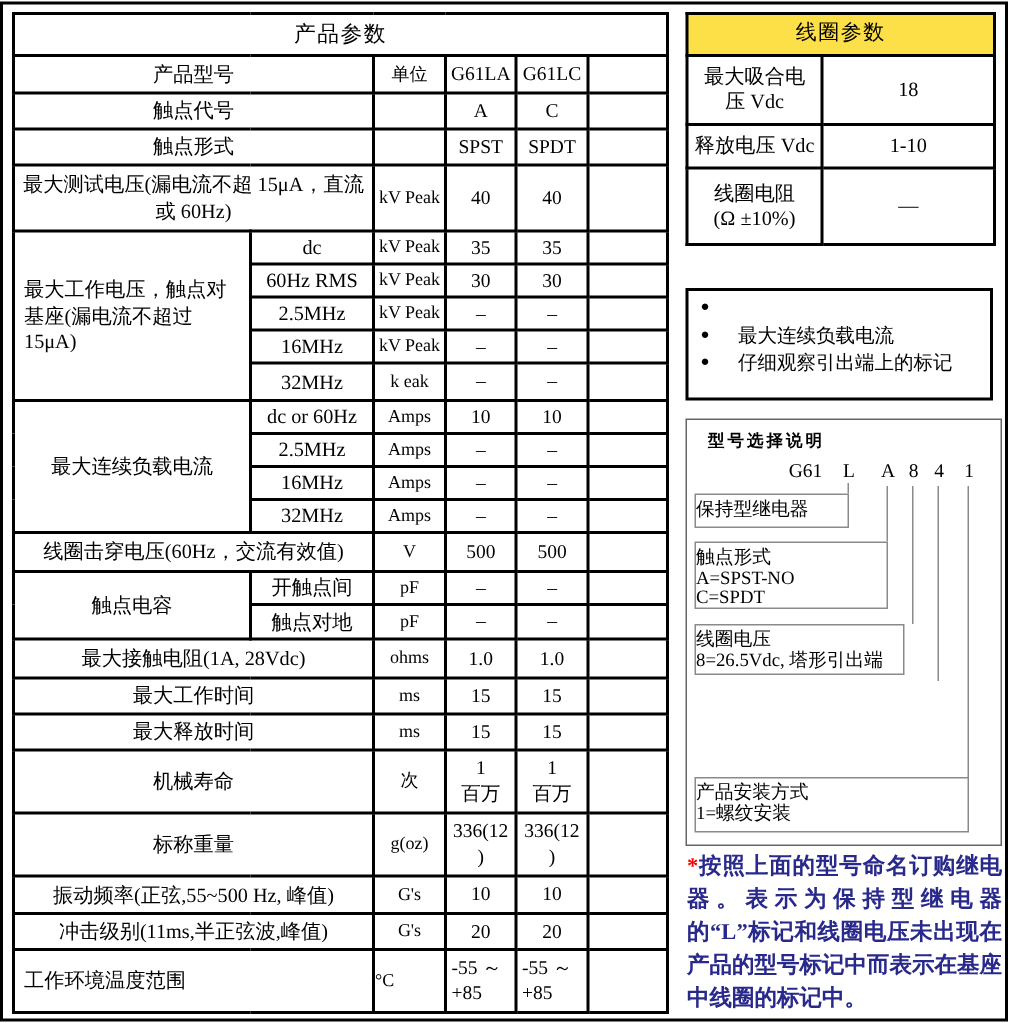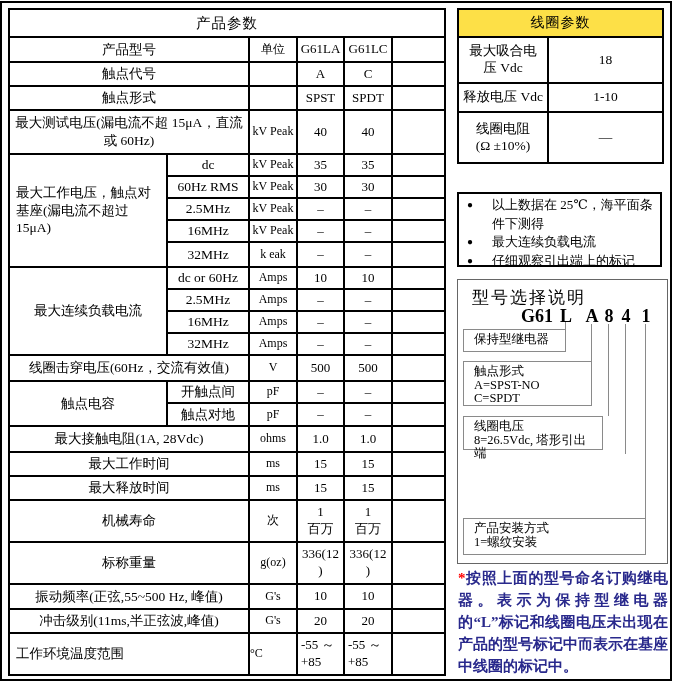--- a/index.html
+++ b/index.html
@@ -29,25 +29,25 @@
   
   .notes{position:absolute;left:457px;top:192px;width:205px;height:75px;border:2px solid #000;
          box-sizing:border-box;padding:2px 0 0 8px;}
   .note-item{display:flex;align-items:flex-start;}
   .note-bullet{width:25px;flex:0 0 25px;font-size:10px;line-height:18.5px;}
   .note-text{font-size:13px;line-height:18.5px;width:162px;}
 
   
   .model{position:absolute;left:457px;top:279px;width:211px;height:285px;border:1px solid #666;
          box-sizing:border-box;}
-  .model-title{position:absolute;left:14px;top:6px;font-size:17px;font-weight:normal;letter-spacing:2px;}
-  .code-part{position:absolute;top:26px;transform:translateX(-50%);font-size:18px;font-weight:bold;
+  .model-title{position:absolute;left:14px;top:6px;font-size:11px;font-weight:bold;letter-spacing:2px;}
+  .code-part{position:absolute;top:26px;transform:translateX(-50%);font-size:13px;font-weight:normal;
              white-space:nowrap;text-align:center;}
   .mbox{position:absolute;border:1px solid #8a8a8a;box-sizing:border-box;background:#fff;
-        font-size:12.5px;line-height:13.5px;padding:3px 10px;white-space:pre-line;text-align:left;}
+        font-size:12.5px;line-height:13.5px;padding:3px 0;white-space:pre-line;text-align:left;}
   .vline{position:absolute;width:1px;background:#8a8a8a;}
 
   
   .footnote{position:absolute;left:458px;top:567px;width:210px;font-size:15px;font-weight:bold;
             line-height:22px;color:#29298c;text-align:justify;}
   .footnote .marker{color:#ff0000;}
 </style>
 </head>
 <body>
 
@@ -275,21 +275,20 @@
       <td>线圈电阻
 (Ω ±10%)</td>
       <td>—</td>
     </tr>
   </tbody>
     </table>
 
   <div class="notes">
     <div class="note-item">
       <span class="note-bullet">●</span>
-      <span class="note-text">以上数据在 25℃，海平面条件下测得</span>
     </div>
     <div class="note-item">
       <span class="note-bullet">●</span>
       <span class="note-text">最大连续负载电流</span>
     </div>
     <div class="note-item">
       <span class="note-bullet">●</span>
       <span class="note-text">仔细观察引出端上的标记</span>
     </div>
   </div>

